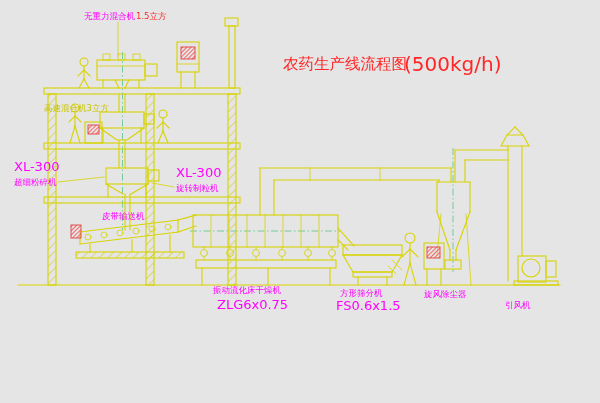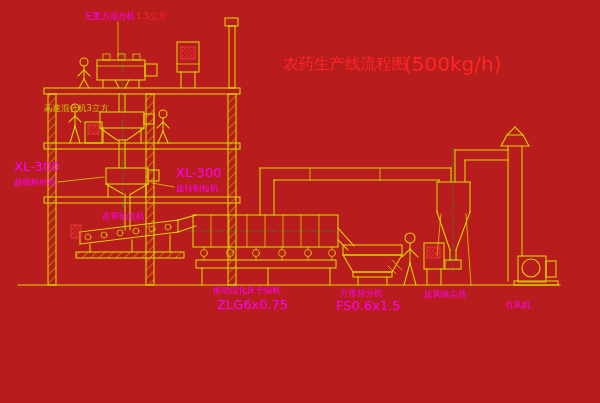--- a/index.html
+++ b/index.html
@@ -1,16 +1,16 @@
 <!DOCTYPE html>
 <html><head>
 <meta charset="utf-8">
 <style>
   html,body{margin:0;padding:0;background:#ffffff;}
-  .canvas{position:relative;width:600px;height:403px;background:#b91c1c;overflow:hidden;text-decoration:underline;}
+  .canvas{position:relative;width:600px;height:403px;background:#e5e5e5;overflow:hidden;text-decoration:underline;}
   svg{display:block;}
   .ln{fill:none;stroke:#d8d300;stroke-width:1.1;stroke-linecap:square;stroke-linejoin:miter;}
   .thin{stroke-width:0.8;}
   .colfill{fill:url(#hatch);stroke:#d8d300;stroke-width:1.1;}
   .screen{fill:url(#rhatch);stroke:#e04040;stroke-width:0.9;}
   .cl{fill:none;stroke:#00b050;stroke-width:0.7;stroke-dasharray:7 2.5 1.5 2.5;opacity:.7;}
   text{font-family:"DejaVu Sans","Liberation Sans",sans-serif;}
   .lbl{fill:#ff00ff;font-size:8.5px;}
   .lbl-lg{fill:#ff00ff;font-size:13px;}
   .lbl-red{fill:#ff2626;font-size:8.5px;}

